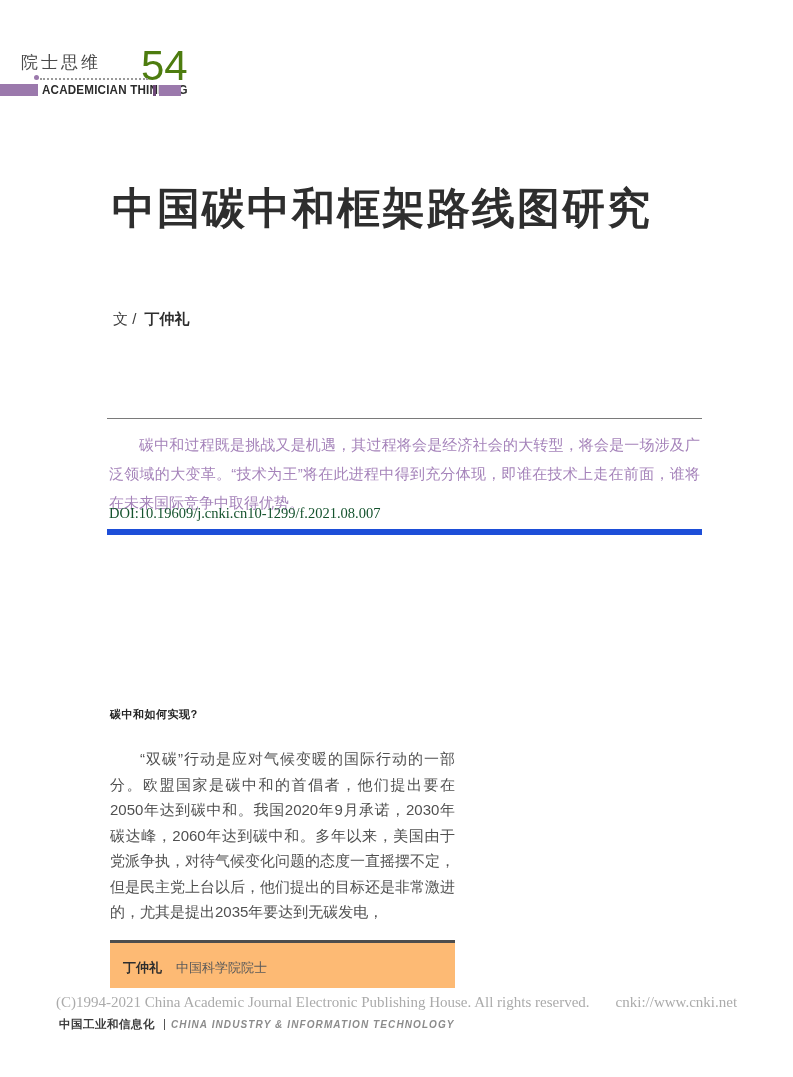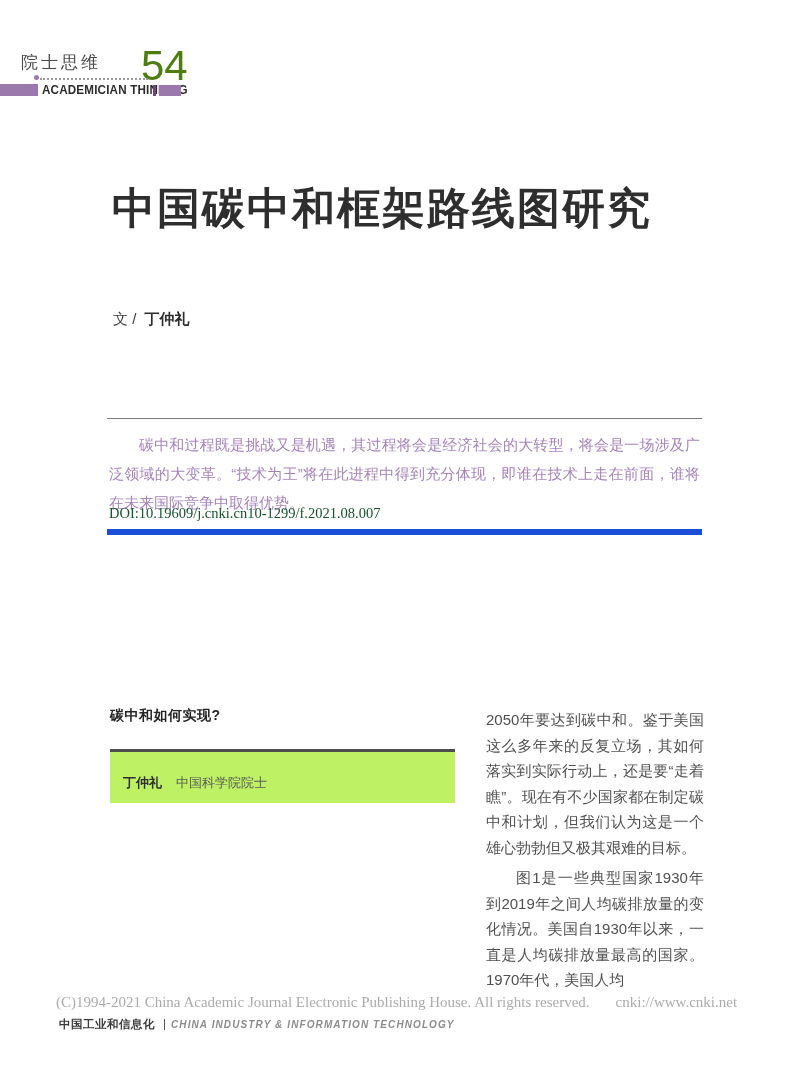--- a/index.html
+++ b/index.html
@@ -37,33 +37,33 @@
   .abstract p {
     font-size:15px; line-height:29px; color:#a583ba;
     text-indent:2em; text-align:justify;
   }
   .doi { position:absolute; left:109px; top:505px; font-family:"Liberation Serif", serif; font-size:14.5px; color:#14532d; }
 
   
   .columns { position:absolute; left:110px; top:707px; width:594px; display:flex; gap:31px; }
   .col-left { width:345px; flex:0 0 345px; }
   .col-right { flex:1; }
-  .body-heading { font-size:14px; font-weight:bold; color:#252525; margin-bottom:24px; letter-spacing:0.5px; }
+  .body-heading { font-size:11px; font-weight:bold; color:#252525; margin-bottom:24px; letter-spacing:0.5px; }
   .body-par {
     font-size:15px; line-height:25.5px; color:#505050;
     text-align:justify; text-indent:2em;
   }
   .body-par.no-indent { text-indent:0; }
   .col-right .body-par { line-height:25.5px; }
   .par-gap { margin-top:5px; }
 
   
   .bio-box {
     margin-top:15px; border-top:3px solid #4d4d4d;
-    background:#bef264; padding:22px 13px 11px 13px;
+    background:#fdba74; padding:16px 13px 11px 13px;
     font-size:13px; color:#5a5a5a;
   }
   .bio-box .bio-name { font-weight:bold; color:#2e2e2e; margin-right:14px; }
 
   
   .copyright {
     position:absolute; left:0; top:994px; width:100%; text-align:center;
     font-family:"Liberation Serif", serif; font-size:15px; color:#ababab; white-space:nowrap;
   }
   .copyright .cnki-url { margin-left:26px; }
@@ -93,27 +93,24 @@
   </div>
 
   <div class="abstract">
     <p>碳中和过程既是挑战又是机遇，其过程将会是经济社会的大转型，将会是一场涉及广泛领域的大变革。“技术为王”将在此进程中得到充分体现，即谁在技术上走在前面，谁将在未来国际竞争中取得优势。</p>
   </div>
   <div class="doi">DOI:10.19609/j.cnki.cn10-1299/f.2021.08.007</div>
 
   <div class="columns">
     <div class="col-left">
       <h2 class="body-heading">碳中和如何实现?</h2>
+      <p class="body-par">“双碳”行动是应对气候变暖的国际行动的一部分。欧盟国家是碳中和的首倡者，他们提出要在2050年达到碳中和。我国2020年9月承诺，2030年碳达峰，2060年达到碳中和。多年以来，美国由于党派争执，对待气候变化问题的态度一直摇摆不定，但是民主党上台以后，他们提出的目标还是非常激进的，尤其是提出2035年要达到无碳发电，</p>
       <div class="bio-box">
         <span class="bio-name">丁仲礼</span><span>中国科学院院士</span>
       </div>
-    </div>
-    <div class="col-right">
-      <p class="body-par no-indent">2050年要达到碳中和。鉴于美国这么多年来的反复立场，其如何落实到实际行动上，还是要“走着瞧”。现在有不少国家都在制定碳中和计划，但我们认为这是一个雄心勃勃但又极其艰难的目标。</p>
-      <p class="body-par par-gap">图1是一些典型国家1930年到2019年之间人均碳排放量的变化情况。美国自1930年以来，一直是人均碳排放量最高的国家。1970年代，美国人均</p>
     </div>
   </div>
 
   <div class="copyright">
     <span>(C)1994-2021 China Academic Journal Electronic Publishing House. All rights reserved.</span><span class="cnki-url">cnki://www.cnki.net</span>
   </div>
   <div class="journal-line">
     <span class="journal-cn">中国工业和信息化</span>
     <span class="journal-sep"></span>
     <span class="journal-en">CHINA INDUSTRY &amp; INFORMATION TECHNOLOGY</span>

